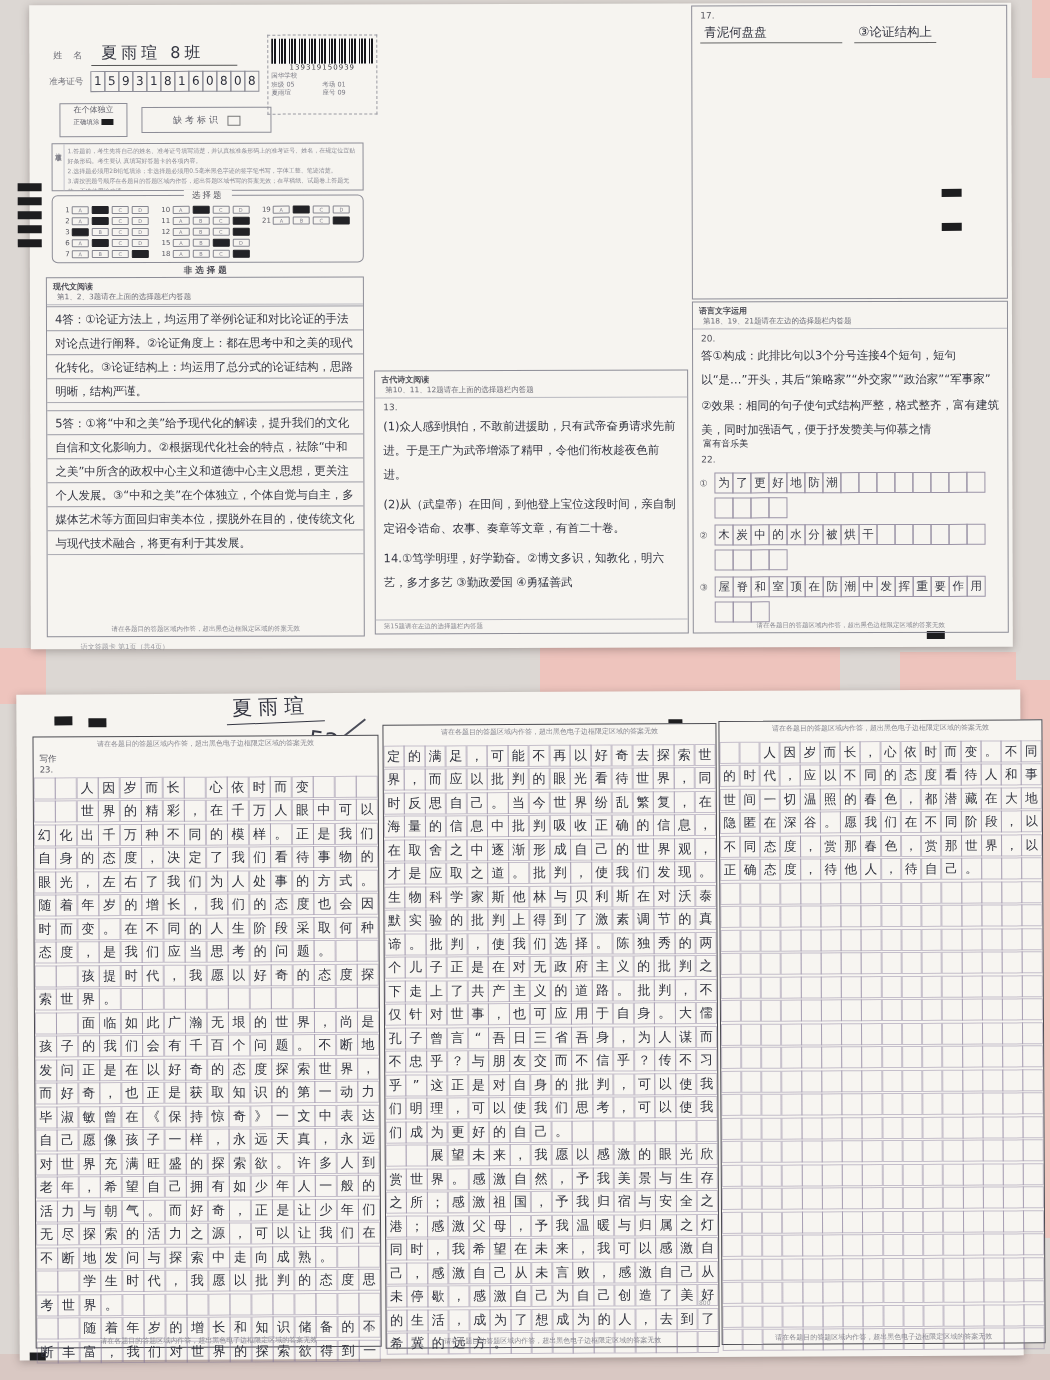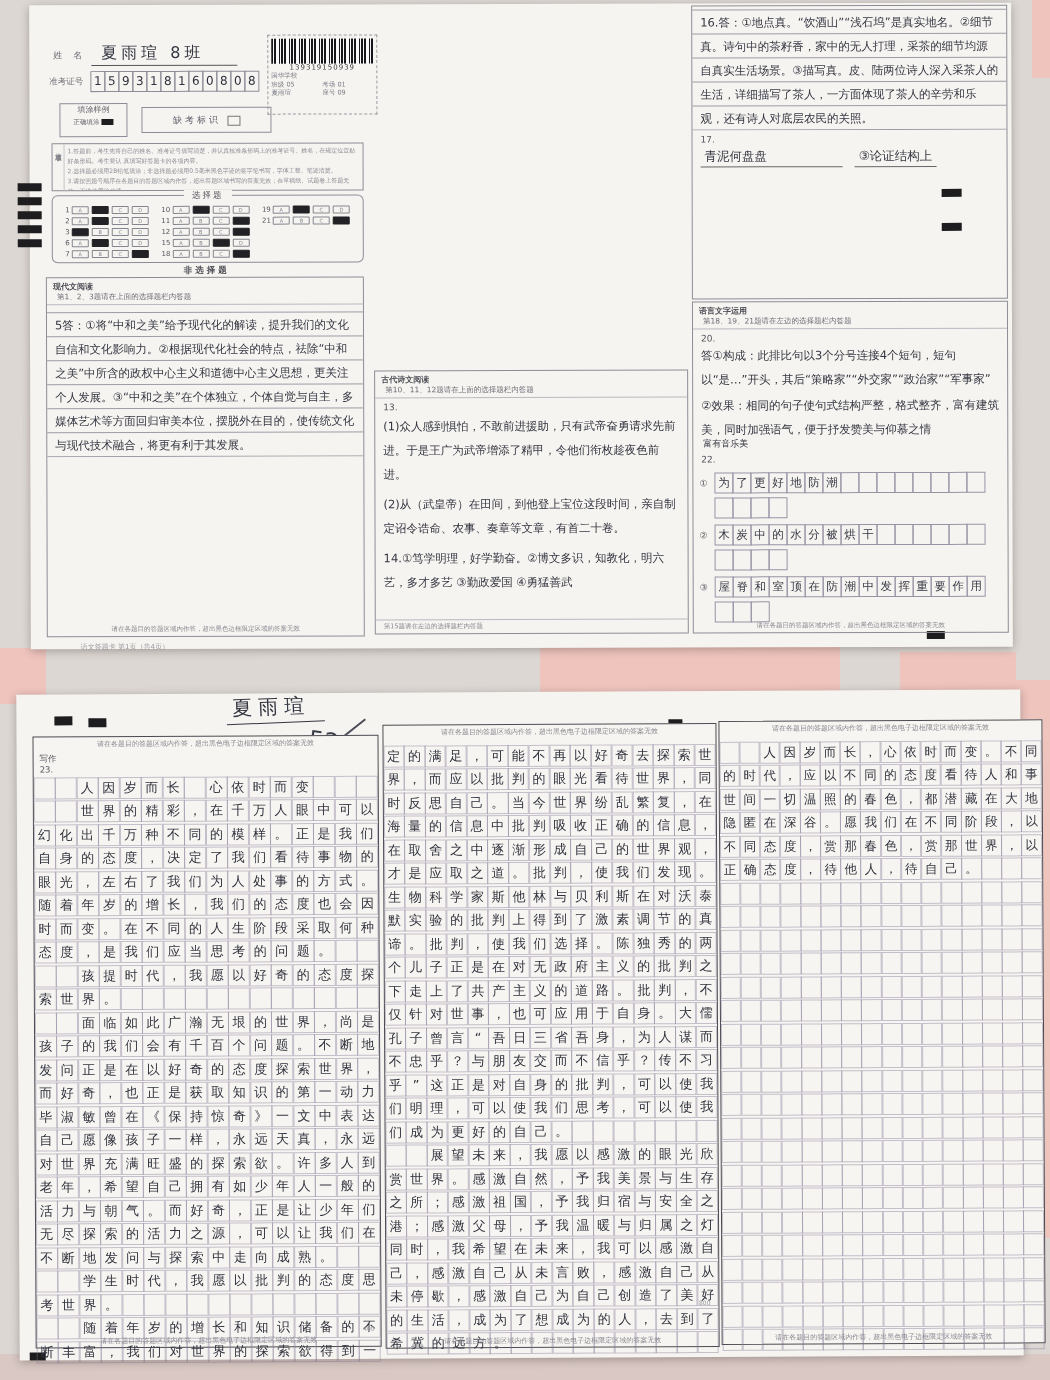--- a/index.html
+++ b/index.html
@@ -131,21 +131,21 @@
             <span>国华学校</span>
             <span></span>
             <span>班级  05</span>
             <span>考场  01</span>
             <span>夏雨瑄</span>
             <span>座号  09</span>
           </div>
       </div>
 
       <div class="sample">
-        <div>填涂样例</div>
+        <div>在个体独立</div>
         <div class="in"><span>正确填涂</span> <span class="blk"></span></div>
       </div>
 
       <div class="absent"><span>缺考标识</span><span class="absentbox"></span></div>
 
       <div class="notice">
         <div class="side">注意事项</div>
         <div class="lines">
           <div>1.答题前，考生先将自己的姓名、准考证号填写清楚，并认真核准条形码上的准考证号、姓名，在规定位置贴好条形码。考生要认  真填写好答题卡的各项内容。</div>
           <div>2.选择题必须用2B铅笔填涂；非选择题必须用0.5毫米黑色字迹的签字笔书写，字体工整、笔迹清楚。</div>
@@ -248,41 +248,41 @@
               </div>
             </div>
           </div>
       </div>
 
       <div class="nctitle">非选择题</div>
 
       <div class="ansbox" style="left:0px;top:266px;width:316px;height:358px">
         <div class="secthead">现代文阅读</div>
         <div class="sectsub">第1、2、3题请在上面的选择题栏内答题</div>
+        <div class="hwp">4答：①论证方法上，均运用了举例论证和对比论证的手法对论点进行阐释。②论证角度上：都在思考中和之美的现代化转化。③论证结构上：均运用了总分式的论证结构，思路明晰，结构严谨。</div>
         <div class="hwp" style="margin-top:6px">5答：①将“中和之美”给予现代化的解读，提升我们的文化自信和文化影响力。②根据现代化社会的特点，祛除“中和之美”中所含的政权中心主义和道德中心主义思想，更关注个人发展。③“中和之美”在个体独立，个体自觉与自主，多媒体艺术等方面回归审美本位，摆脱外在目的，使传统文化与现代技术融合，将更有利于其发展。</div>
         <div class="boxfoot">请在各题目的答题区域内作答，超出黑色边框限定区域的答案无效</div>
       </div>
       <div class="pagenote">语文答题卡 第1页（共4页）</div>
     </div>
 
     <div class="col" style="left:344px;top:2px;width:314px;height:634px">
       <div class="ansbox" style="left:0;top:364px;width:312px;height:262px">
         <div class="secthead">古代诗文阅读</div>
         <div class="sectsub">第10、11、12题请在上面的选择题栏内答题</div>
         <div class="q17lab">13.</div>
         <div class="hwp" style="background:none">(1)众人感到惧怕，不敢前进援助，只有武帝奋勇请求先前进。于是王广为武帝增添了精甲，令他们衔枚趁夜色前进。</div>
         <div class="hwp" style="background:none;margin-top:4px">(2)从（武皇帝）在田间，到他登上宝位这段时间，亲自制定诏令诰命、农事、奏章等文章，有首二十卷。</div>
         <div class="hwp" style="background:none;margin-top:4px">14.①笃学明理，好学勤奋。②博文多识，知教化，明六艺，多才多艺  ③勤政爱国  ④勇猛善武</div>
         <div class="boxfoot" style="border-top:1px solid #b9b9c0;padding-top:2px;text-align:left;padding-left:8px">第15题请在左边的选择题栏内答题</div>
       </div>
     </div>
 
     <div class="col" style="left:662px;top:2px;width:316px;height:634px">
       <div class="ansbox" style="left:0;top:0;width:314px;height:292px">
-        <div class="hwp" style="padding-top:4px">16.答：①地点真。“饮酒山”“浅石坞”是真实地名。②细节真。诗句中的茶籽香，家中的无人打理，采茶的细节均源自真实生活场景。③描写真。皮、陆两位诗人深入采茶人的生活，详细描写了茶人，一方面体现了茶人的辛劳和乐观，还有诗人对底层农民的关照。</div>
         <div class="q17lab">17.</div>
         <div>
             <div class="q17row">
               <span class="q17l">青泥何盘盘</span>
               <span>③论证结构上</span>
             </div>
           </div>
       </div>
       <div class="ansbox" style="left:0;top:296px;width:314px;height:330px">
         <div class="secthead">语言文字运用</div>

